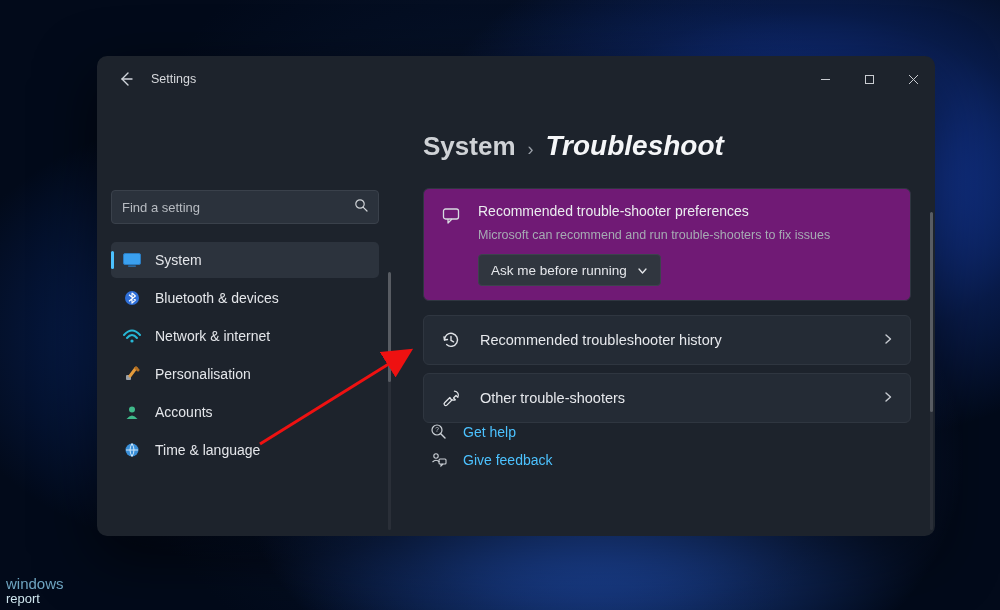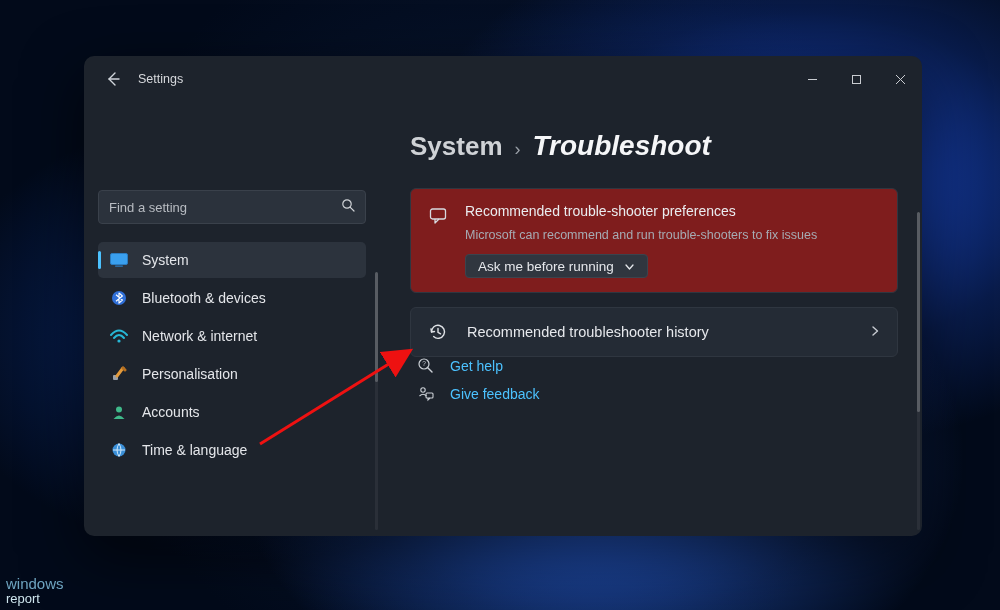--- a/index.html
+++ b/index.html
@@ -19,21 +19,21 @@
   .watermark {
     position: absolute; left: 6px; bottom: 4px;
     color: #6ea4c0; font-size: 15px; line-height: 15px;
     pointer-events: none; user-select: none;
   }
   .watermark .report { color: #cfe6ee; font-size: 13px; }
 
   
   .window {
     position: absolute;
-    left: 84px; top: 56px;
+    left: 97px; top: 56px;
     width: 838px; height: 480px;
     background: #1d232c;
     border-radius: 10px;
     box-shadow: 0 20px 60px rgba(0,0,0,0.6);
     color: #e5e7eb;
     overflow: hidden;
     display: flex; flex-direction: column;
   }
 
   .titlebar {
@@ -92,33 +92,33 @@
 
   
   .main { flex: 1; display: flex; flex-direction: column; padding: 0 24px 12px 30px; position: relative; }
   .crumb { margin-top: 28px; display: flex; align-items: baseline; gap: 12px; }
   .crumb .sys { font-size: 26px; color: #cfd2d6; font-weight: 600; }
   .crumb .chev { color: #9aa0a8; font-size: 18px; }
   .crumb .cur { font-size: 28px; font-weight: 700; color: #f5f6f8; font-style: italic; }
 
   .panel {
     margin-top: 26px;
-    border: 1px solid #2f3640; border-radius: 6px; background: #7f1d1d;
+    border: 1px solid #2f3640; border-radius: 6px; background: #701a75;
     padding: 14px 16px;
   }
   .reco { display: flex; gap: 16px; }
   .reco .ricon { width: 22px; display:flex; align-items:flex-start; justify-content:center; margin-top: 4px; color:#d7dae0;}
   .reco .rtxt { flex: 1; }
   .reco .rtitle { font-size: 14px; color: #eaecef; }
   .reco .rdesc { font-size: 12.5px; color: #a6abb3; margin-top: 9px; }
   .ddwrap { margin-top: 12px; }
   .dd {
     display: inline-flex; align-items: center; gap: 10px;
     background: #30363f; border: 1px solid #3c434d; border-radius: 4px;
-    height: 24px; padding: 0 12px; font-size: 13.5px; color: #e5e7eb;
+    height: 32px; padding: 0 12px; font-size: 13.5px; color: #e5e7eb;
   }
 
   .rowbtn {
     margin-top: 14px;
     border: 1px solid #2f3640; border-radius: 6px; background: #242b35;
     height: 50px; display: flex; align-items: center; gap: 18px; padding: 0 16px;
     font-size: 14.5px; color: #e6e8ec;
   }
   .rowbtn .ricon { width: 22px; display:flex; justify-content:center; color:#dfe2e6; }
   .rowbtn .spacer { flex:1; }
@@ -298,20 +298,34 @@
           </span>
           <span>Recommended troubleshooter history</span>
           <span class="spacer"></span>
           <span class="goicon">
             <svg width="12" height="12" viewBox="0 0 12 12">
                 <path d="M4 2 L8.5 6 L4 10" stroke="currentColor" stroke-width="1.4" fill="none" stroke-linecap="round" stroke-linejoin="round"></path>
               </svg>
           </span>
         </div>
 
+        <div class="rowbtn tight">
+          <span class="ricon">
+            <svg width="20" height="20" viewBox="0 0 20 20">
+                <path d="M13.5 3.2 a4 4 0 0 1 3.3 6.1 L15 7.5 12.5 10 14.3 11.8 A4 4 0 0 1 8.9 9.5 L3.6 14.8 a1.6 1.6 0 0 0 2.3 2.3 L11.2 11.8" stroke="currentColor" stroke-width="1.3" fill="none" stroke-linejoin="round" stroke-linecap="round"></path>
+              </svg>
+          </span>
+          <span>Other trouble-shooters</span>
+          <span class="spacer"></span>
+          <span class="goicon">
+            <svg width="12" height="12" viewBox="0 0 12 12">
+                <path d="M4 2 L8.5 6 L4 10" stroke="currentColor" stroke-width="1.4" fill="none" stroke-linecap="round" stroke-linejoin="round"></path>
+              </svg>
+          </span>
+        </div>
 
         <div class="helpblock">
           <div class="hrow">
             <span class="hicon">
               <svg width="18" height="18" viewBox="0 0 18 18">
                   <circle cx="7" cy="7" r="5" stroke="currentColor" stroke-width="1.2" fill="none"></circle>
                   <path d="M10.5 10.5 L15 15" stroke="currentColor" stroke-width="1.4" stroke-linecap="round"></path>
                   <text x="7" y="9.4" font-size="6.5" text-anchor="middle" fill="currentColor">?</text>
                 </svg>
             </span>

